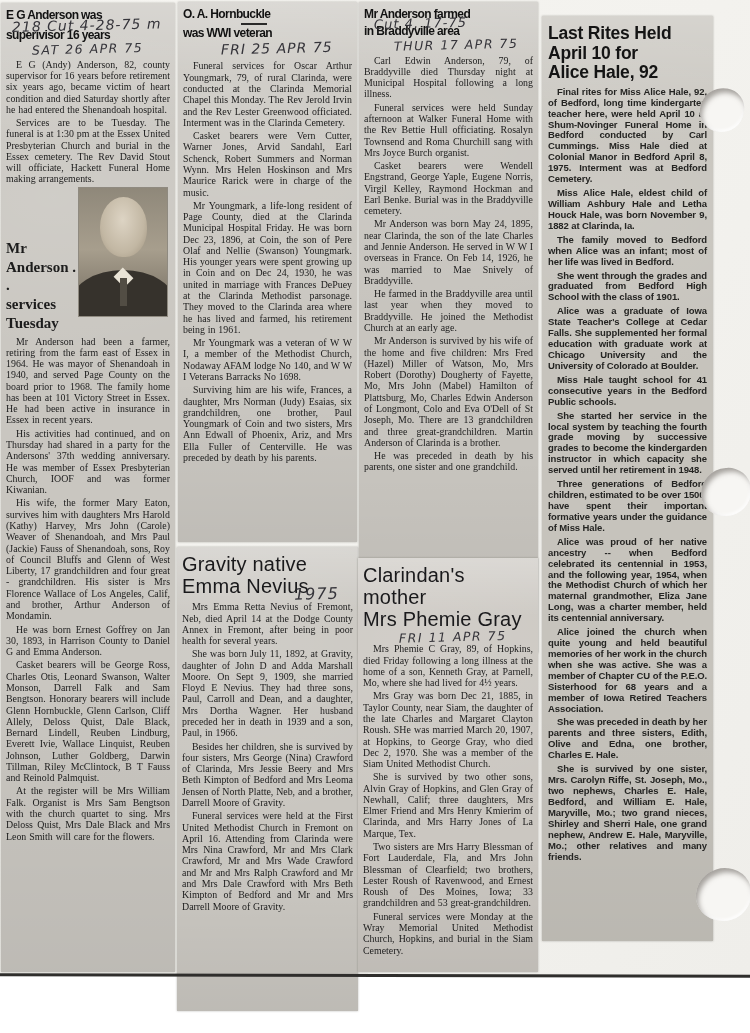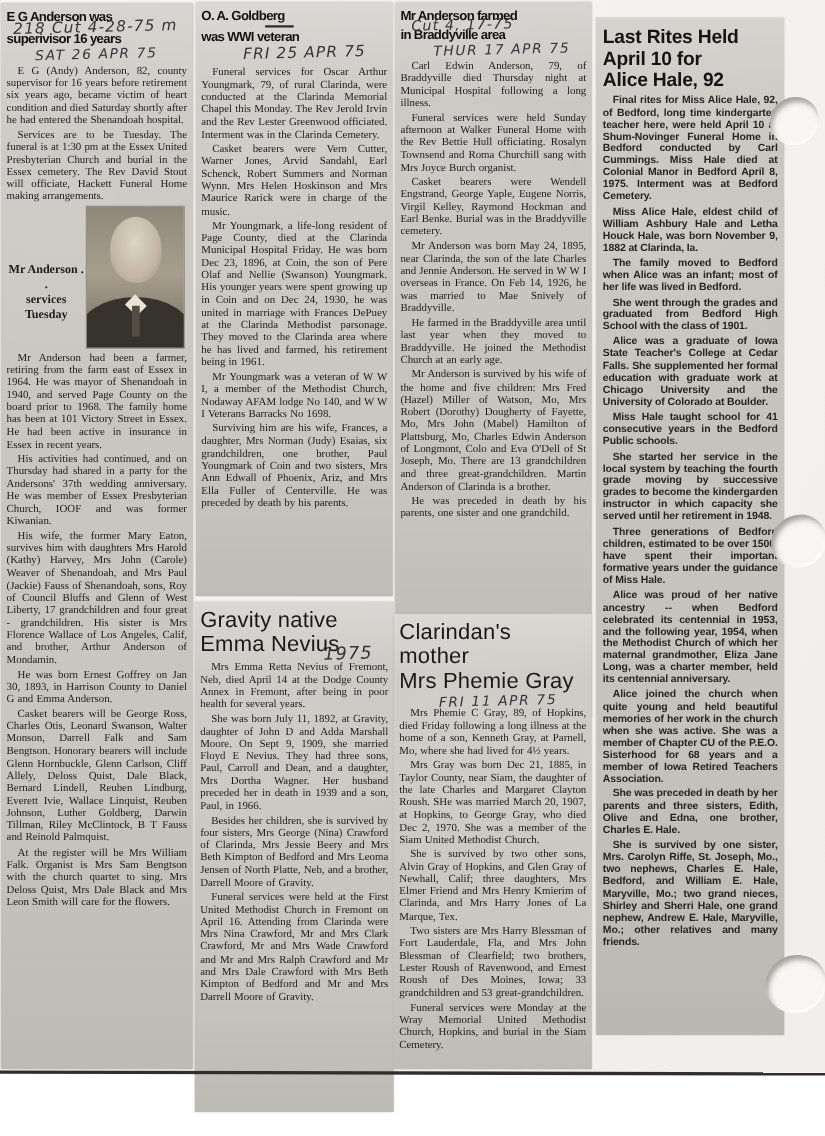--- a/index.html
+++ b/index.html
@@ -21,22 +21,22 @@
   .hl-sans-sm{font-family:"Liberation Sans",sans-serif;font-weight:bold;font-size:17.5px;line-height:1.12;letter-spacing:-.2px;color:#141414;}
   .hw{font-family:"DejaVu Sans",cursive;font-style:italic;color:#35343a;transform:rotate(-1.4deg);
     font-size:14px;letter-spacing:1px;white-space:nowrap;}
   .hw-small{font-size:12.5px;letter-spacing:1.5px;}
   .dash{width:26px;height:2px;background:#2a2a2a;margin:3px 0 2px 58px;}
   .body-sans{font-family:"Liberation Sans",sans-serif;font-weight:bold;font-size:9.5px;line-height:1.15;
     text-align:justify;color:#242422;letter-spacing:-.1px;}
   .body-sans p{margin:0 0 3px 0;text-indent:9px;}
   
   .photo-row{display:flex;margin:2px 0 3px 0;}
-  .caption{width:72px;font-family:"Liberation Serif",serif;font-weight:bold;font-size:11px;line-height:1.25;
-    padding-top:52px;text-align:center;text-indent:0;}
+  .caption{width:72px;font-family:"Liberation Serif",serif;font-weight:bold;font-size:15px;line-height:1.25;
+    padding-top:52px;text-align:left;text-indent:0;}
   .photo{position:relative;width:88px;height:128px;flex:0 0 auto;overflow:hidden;
     border:1px solid #8f8a80;
     background:linear-gradient(180deg,#8f887a 0%,#a79e8d 48%,#716a5e 100%);}
   .ph-head{position:absolute;left:21px;top:9px;width:47px;height:60px;border-radius:50% 50% 46% 48%;
     background:radial-gradient(ellipse at 48% 38%,#ddd4c4 0%,#c2b7a3 62%,#9c907c 100%,#9c907c 100%);}
   .ph-suit{position:absolute;left:-8px;bottom:-20px;width:104px;height:66px;border-radius:50% 50% 0 0;background:#36322c;}
   .ph-collar{position:absolute;left:37px;bottom:32px;width:15px;height:13px;background:#e9e3d6;transform:rotate(45deg);}
   .ph-tie{position:absolute;left:41px;bottom:10px;width:7px;height:28px;background:#524d44;}
   
   .hole{position:absolute;background:#f7f6f3;border-radius:54% 46% 52% 48%;
@@ -89,21 +89,21 @@
     </div>
     <p>Mr Anderson had been a farmer, retiring from the farm east of Essex in 1964. He was mayor of Shenandoah in 1940, and served Page County on the board prior to 1968. The family home has been at 101 Victory Street in Essex. He had been active in insurance in Essex in recent years.</p>
     <p>His activities had continued, and on Thursday had shared in a party for the Andersons' 37th wedding anniversary. He was member of Essex Presbyterian Church, IOOF and was former Kiwanian.</p>
     <p>His wife, the former Mary Eaton, survives him with daughters Mrs Harold (Kathy) Harvey, Mrs John (Carole) Weaver of Shenandoah, and Mrs Paul (Jackie) Fauss of Shenandoah, sons, Roy of Council Bluffs and Glenn of West Liberty, 17 grandchildren and four great - grandchildren. His sister is Mrs Florence Wallace of Los Angeles, Calif, and brother, Arthur Anderson of Mondamin.</p>
     <p>He was born Ernest Goffrey on Jan 30, 1893, in Harrison County to Daniel G and Emma Anderson.</p>
     <p>Casket bearers will be George Ross, Charles Otis, Leonard Swanson, Walter Monson, Darrell Falk and Sam Bengtson. Honorary bearers will include Glenn Hornbuckle, Glenn Carlson, Cliff Allely, Deloss Quist, Dale Black, Bernard Lindell, Reuben Lindburg, Everett Ivie, Wallace Linquist, Reuben Johnson, Luther Goldberg, Darwin Tillman, Riley McClintock, B T Fauss and Reinold Palmquist.</p>
     <p>At the register will be Mrs William Falk. Organist is Mrs Sam Bengtson with the church quartet to sing. Mrs Deloss Quist, Mrs Dale Black and Mrs Leon Smith will care for the flowers.</p>
   </div>
 
   <div class="clip body-serif" id="clip-youngmark">
-    <div class="hl-bold">O. A. Goldberg</div>
+    <div class="hl-bold">O. A. Hornbuckle</div>
     <div class="dash"></div>
     <div class="hl-bold">was WWI veteran</div>
     <div class="hw hw-ym-date">FRI 25 APR 75</div>
     <p>Funeral services for Oscar Arthur Youngmark, 79, of rural Clarinda, were conducted at the Clarinda Memorial Chapel this Monday. The Rev Jerold Irvin and the Rev Lester Greenwood officiated. Interment was in the Clarinda Cemetery.</p>
     <p>Casket bearers were Vern Cutter, Warner Jones, Arvid Sandahl, Earl Schenck, Robert Summers and Norman Wynn. Mrs Helen Hoskinson and Mrs Maurice Rarick were in charge of the music.</p>
     <p>Mr Youngmark, a life-long resident of Page County, died at the Clarinda Municipal Hospital Friday. He was born Dec 23, 1896, at Coin, the son of Pere Olaf and Nellie (Swanson) Youngmark. His younger years were spent growing up in Coin and on Dec 24, 1930, he was united in marriage with Frances DePuey at the Clarinda Methodist parsonage. They moved to the Clarinda area where he has lived and farmed, his retirement being in 1961.</p>
     <p>Mr Youngmark was a veteran of W W I, a member of the Methodist Church, Nodaway AFAM lodge No 140, and W W I Veterans Barracks No 1698.</p>
     <p>Surviving him are his wife, Frances, a daughter, Mrs Norman (Judy) Esaias, six grandchildren, one brother, Paul Youngmark of Coin and two sisters, Mrs Ann Edwall of Phoenix, Ariz, and Mrs Ella Fuller of Centerville. He was preceded by death by his parents.</p>
   </div>
 

